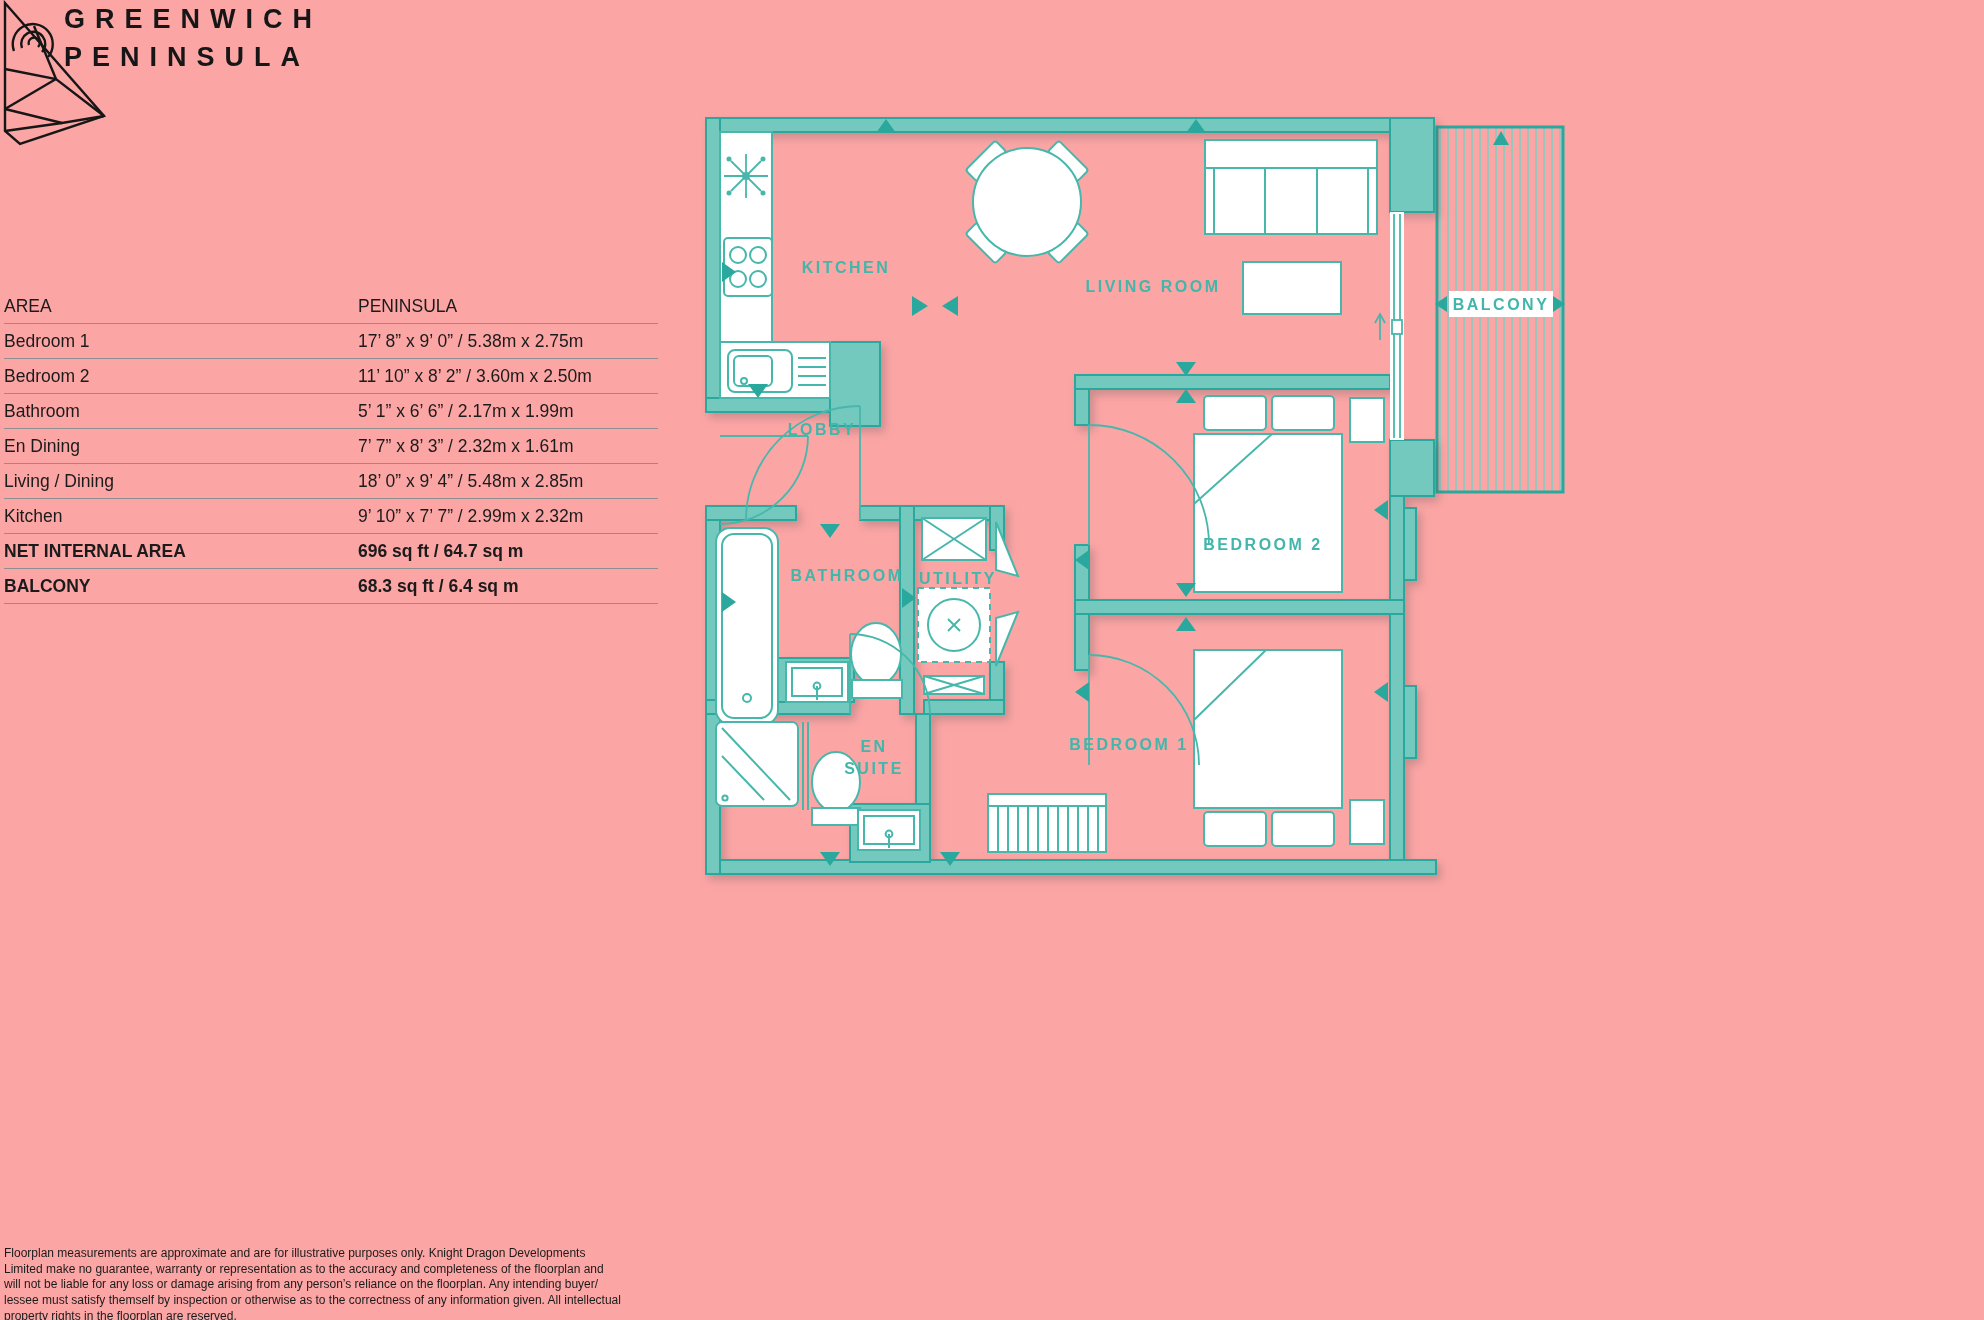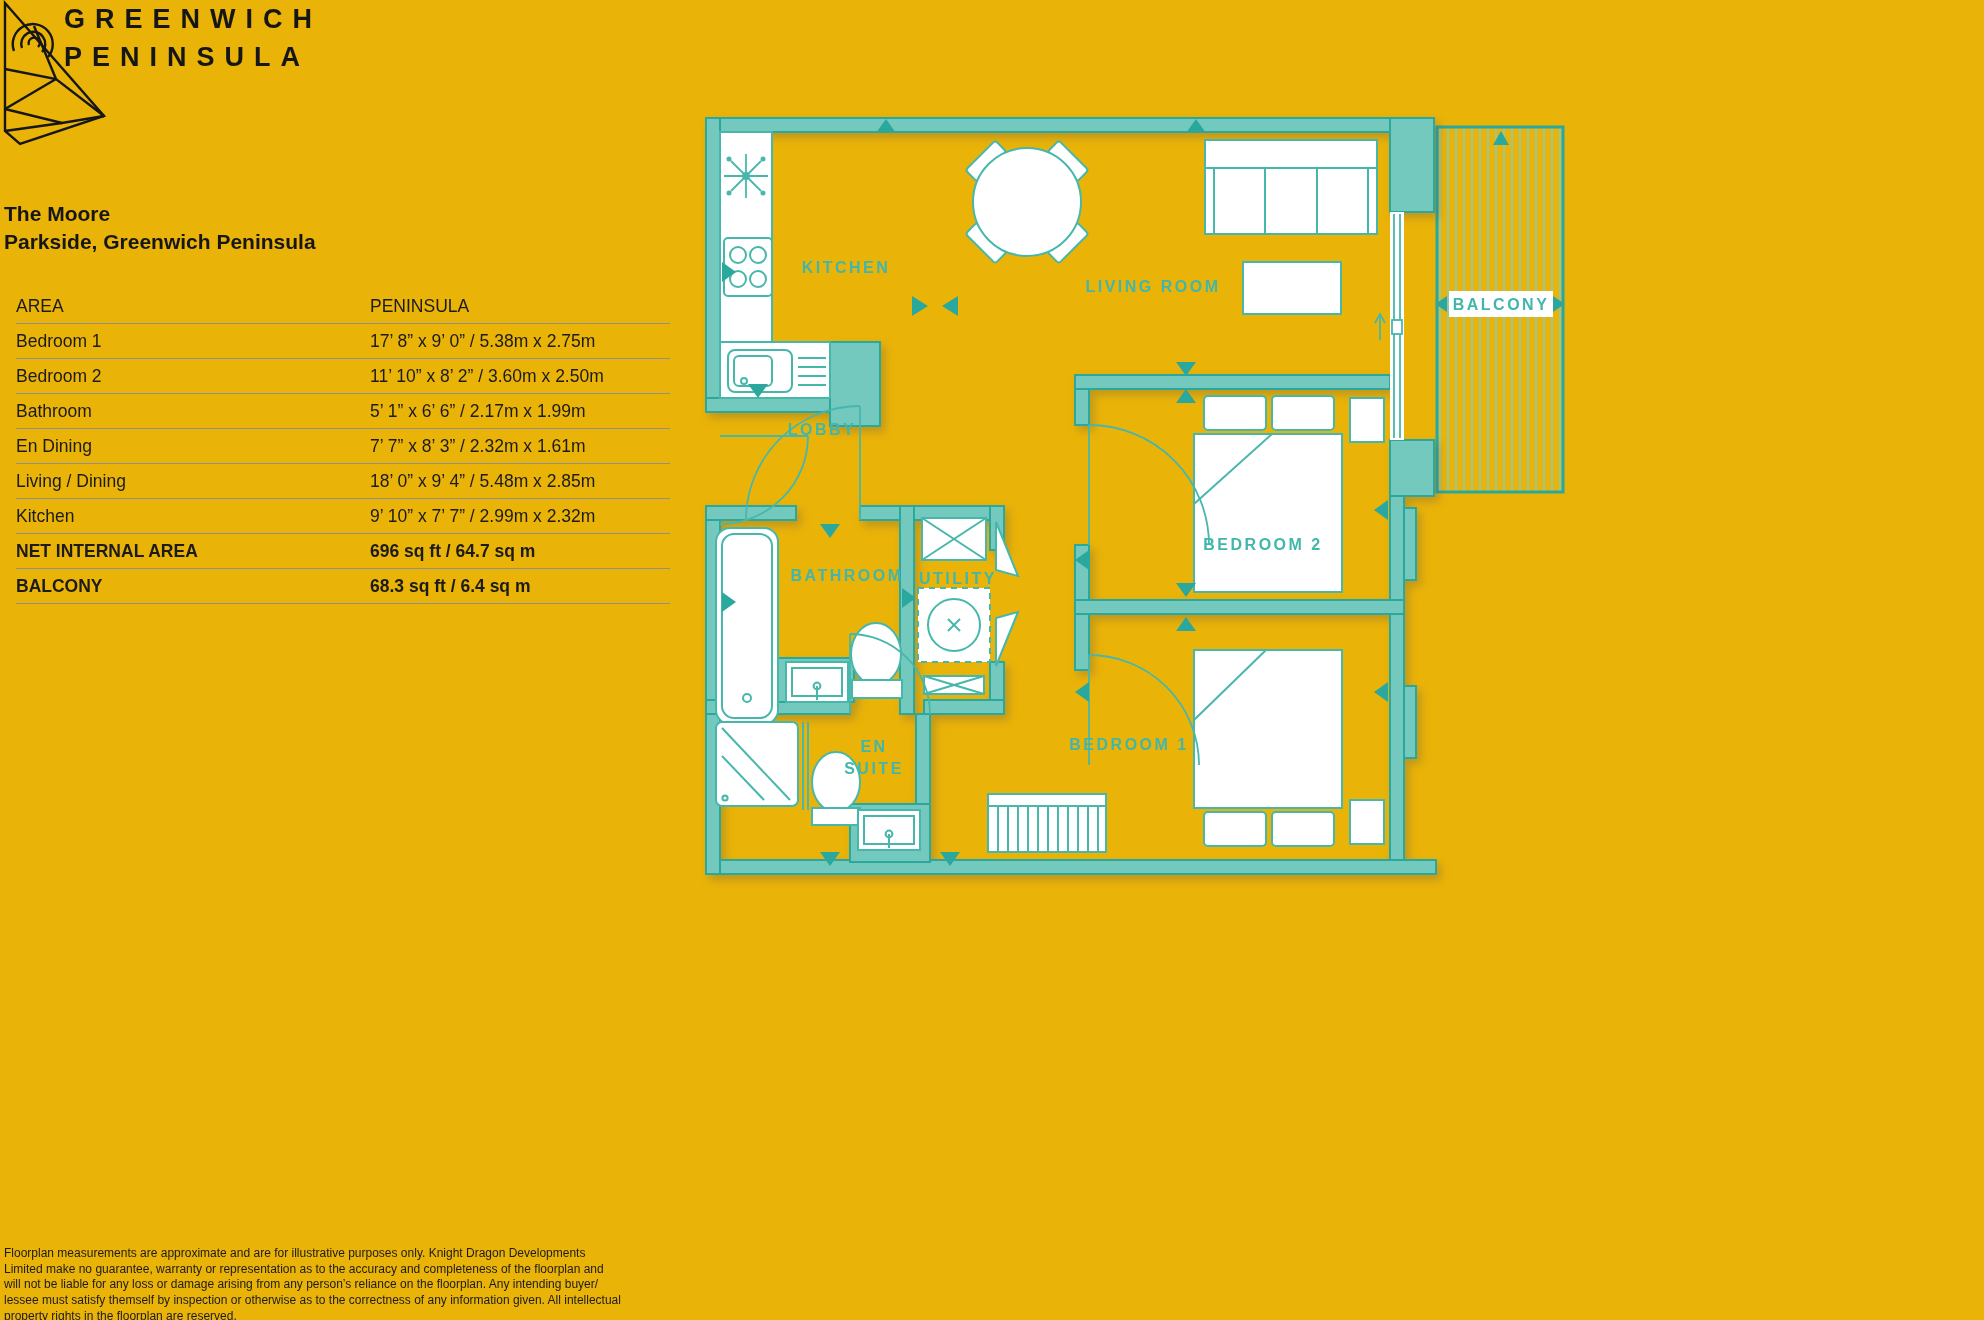--- a/index.html
+++ b/index.html
@@ -1,29 +1,29 @@
 <!DOCTYPE html>
 <html><head>
 <meta charset="utf-8">
 <style>
   html,body{margin:0;padding:0;background:#ffffff;}
   body{font-family:"Liberation Sans",sans-serif;color:#1b1b1b;}
-  #stage{position:relative;width:1984px;height:1320px;background:#eab308;overflow:hidden;}
+  #stage{position:relative;width:1984px;height:1320px;background:#fca5a5;overflow:hidden;}
 
   
   #logo{position:absolute;left:0;top:0;}
   .brand{position:absolute;left:64px;top:4px;font-weight:700;font-size:27px;color:#161616;}
   .brand .l1{letter-spacing:10px;}
   .brand .l2{letter-spacing:10px;margin-top:7px;}
 
   
   .title{position:absolute;left:4px;top:200px;font-size:21px;font-weight:700;line-height:28px;color:#161616;}
 
   
-  .areatable{position:absolute;left:16px;top:290px;width:654px;font-size:17.5px;}
+  .areatable{position:absolute;left:4px;top:290px;width:654px;font-size:17.5px;}
   .trow{display:flex;align-items:center;height:34px;border-bottom:1px solid #8f8f8f;}
   .trow.head{height:33px;border-bottom:1px solid #8f8f8f;font-weight:400;}
   .trow .c1{width:354px;flex:0 0 354px;}
   .trow .c2{flex:1;}
   .trow.bold{font-weight:700;align-items:center;}
 
   
   #plan{position:absolute;left:700px;top:110px;}
   .walls{filter:drop-shadow(4px 5px 4px rgba(80,80,80,0.28));}
   .roomlabel{font-family:"Liberation Sans",sans-serif;font-size:16px;font-weight:700;fill:#43b6ab;letter-spacing:2.5px;text-anchor:middle;}
@@ -47,24 +47,20 @@
       <path d="M14,51 A20,20 0 1 1 48,57"></path>
       <path d="M22,48 A12,12 0 1 1 42,52"></path>
       <path d="M29,45 A5.5,5.5 0 1 1 38,47"></path>
     </g>
   </svg>
   <div class="brand">
     <div class="l1">GREENWICH</div>
     <div class="l2">PENINSULA</div>
   </div>
 
-  <div class="title">
-    <div>The Moore</div>
-    <div>Parkside, Greenwich Peninsula</div>
-  </div>
 
   <div class="areatable">
     <div class="trow head">
       <div class="c1">AREA</div>
       <div class="c2">PENINSULA</div>
     </div>
     <div class="trow">
       <div class="c1">Bedroom 1</div>
       <div class="c2">17’ 8” x 9’ 0” / 5.38m x 2.75m</div>
     </div>

